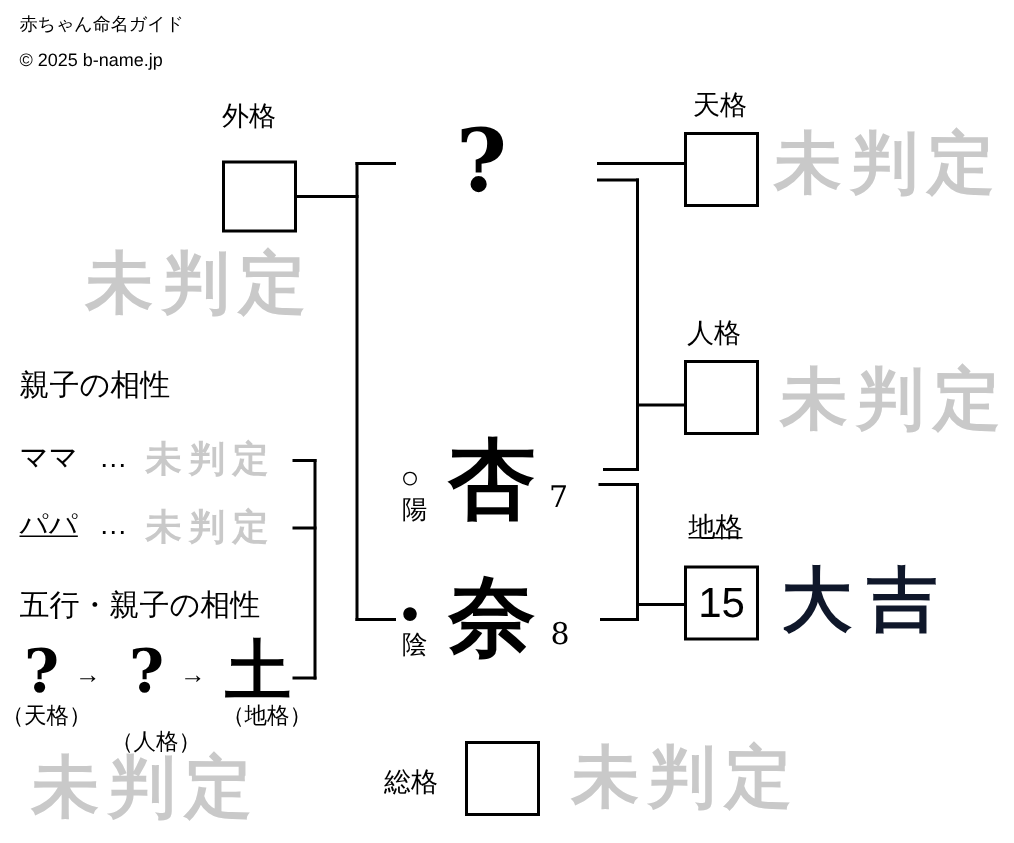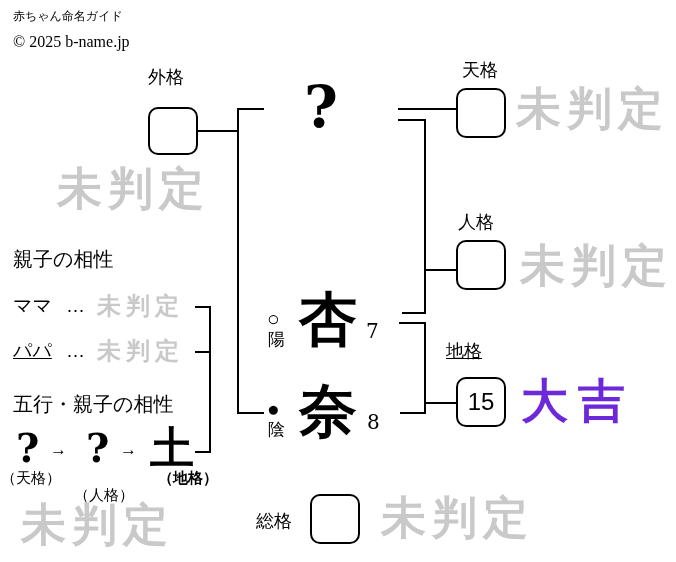--- a/index.html
+++ b/index.html
@@ -15,34 +15,34 @@
     font-family:"Liberation Sans", sans-serif;
   }
   .lbl{font-size:18px;line-height:1;}
   .serifb{font-family:"DejaVu Serif", serif;font-weight:bold;line-height:1;}
   .wm{
     font-family:"DejaVu Serif", serif;font-weight:bold;
     color:#c9c9c9;line-height:1;letter-spacing:6px;
   }
   .wm-big{font-size:45px;}
   .wm-small{font-size:24px;letter-spacing:5px;}
-  .red{color:#6d28d9;text-align:right;}
+  .red{color:#0f172a;text-align:right;}
   .header-title{font-size:12px;}
-  .header-copy{font-family:Liberation Serif, serif;font-size:16px;}
+  .header-copy{font-family:Liberation Sans, sans-serif;font-size:12px;}
   .name-char{font-size:58px;}
   .stroke-num{font-family:"DejaVu Serif", serif;font-size:20px;line-height:1;}
   .polarity{font-size:21px;line-height:1;}
   .polarity-lbl{font-size:17px;line-height:1;}
   .section-title{font-size:20px;line-height:1;}
   .row-lbl{font-size:19px;line-height:1;}
   .gogyo-q{font-size:40px;}
   .gogyo-earth{font-size:44px;}
   .gogyo-arrow{font-size:17px;line-height:1;}
   .gogyo-cap{font-size:15px;line-height:1;}
-  .boxval{font-size:24px;border-radius:10px;}
+  .boxval{font-size:28px;}
 </style>
 </head>
 <body>
 
 <div class="abs header-title" style="left:13px;top:8px;">赤ちゃん命名ガイド</div>
 <div class="abs header-copy" style="left:13px;top:33px;">© 2025 b-name.jp</div>
 
 <div class="line" style="left:197px;top:130px;width:42px;height:2px;"></div>
 <div class="line" style="left:237px;top:108px;width:2px;height:306px;"></div>
 <div class="line" style="left:237px;top:108px;width:27px;height:2px;"></div>
@@ -81,43 +81,43 @@
 <div class="abs polarity" style="left:267px;top:308px;">○</div>
 <div class="abs polarity-lbl" style="left:268px;top:331px;">陽</div>
 <div class="abs serifb name-char" style="left:299px;top:290px;">杏</div>
 <div class="abs stroke-num" style="left:366px;top:321px;">7</div>
 
 <div class="abs polarity" style="left:267px;top:398px;">●</div>
 <div class="abs polarity-lbl" style="left:268px;top:421px;">陰</div>
 <div class="abs serifb name-char" style="left:299px;top:382px;">奈</div>
 <div class="abs stroke-num" style="left:367px;top:412px;">8</div>
 
-<div class="abs lbl" style="left:446px;top:342px;text-decoration:underline;">地格</div>
+<div class="abs lbl" style="left:459px;top:342px;text-decoration:underline;">地格</div>
 <div class="box boxval" style="left:456px;top:377px;width:46px;height:46px;">15</div>
 <div class="abs wm wm-big red" style="left:521px;top:377px;font-size:47px;letter-spacing:10px;">大吉</div>
 
-<div class="abs section-title" style="left:13px;top:249px;">親子の相性</div>
+<div class="abs section-title" style="left:13px;top:249px;font-family:Liberation Mono, monospace;">親子の相性</div>
 
 <div class="abs row-lbl" style="left:13px;top:296px;">ママ</div>
 <div class="abs row-lbl" style="left:66px;top:296px;">…</div>
 <div class="abs wm wm-small" style="left:97px;top:294px;">未判定</div>
 
 <div class="abs row-lbl" style="left:13px;top:341px;text-decoration:underline;">パパ</div>
 <div class="abs row-lbl" style="left:66px;top:341px;">…</div>
 <div class="abs wm wm-small" style="left:97px;top:339px;">未判定</div>
 
 <div class="abs section-title" style="left:13px;top:394px;">五行・親子の相性</div>
 
 <div class="abs serifb gogyo-q" style="left:16px;top:428px;">?</div>
 <div class="abs gogyo-arrow" style="left:50px;top:441px;">→</div>
 <div class="abs serifb gogyo-q" style="left:86px;top:428px;">?</div>
 <div class="abs gogyo-arrow" style="left:120px;top:441px;">→</div>
 <div class="abs serifb gogyo-earth" style="left:150px;top:426px;">土</div>
 
 <div class="abs gogyo-cap" style="left:1px;top:470px;">（天格）</div>
 <div class="abs gogyo-cap" style="left:74px;top:487px;">（人格）</div>
-<div class="abs gogyo-cap" style="left:158px;top:470px;font-weight:bold;">（地格）</div>
+<div class="abs gogyo-cap" style="left:148px;top:470px;">（地格）</div>
 
 <div class="abs wm wm-big" style="left:21px;top:502px;">未判定</div>
 
 <div class="abs lbl" style="left:256px;top:512px;text-align:right;">総格</div>
 <div class="box boxval" style="left:310px;top:494px;width:46px;height:46px;"></div>
 <div class="abs wm wm-big" style="left:381px;top:495px;">未判定</div>
 
 </body></html>

